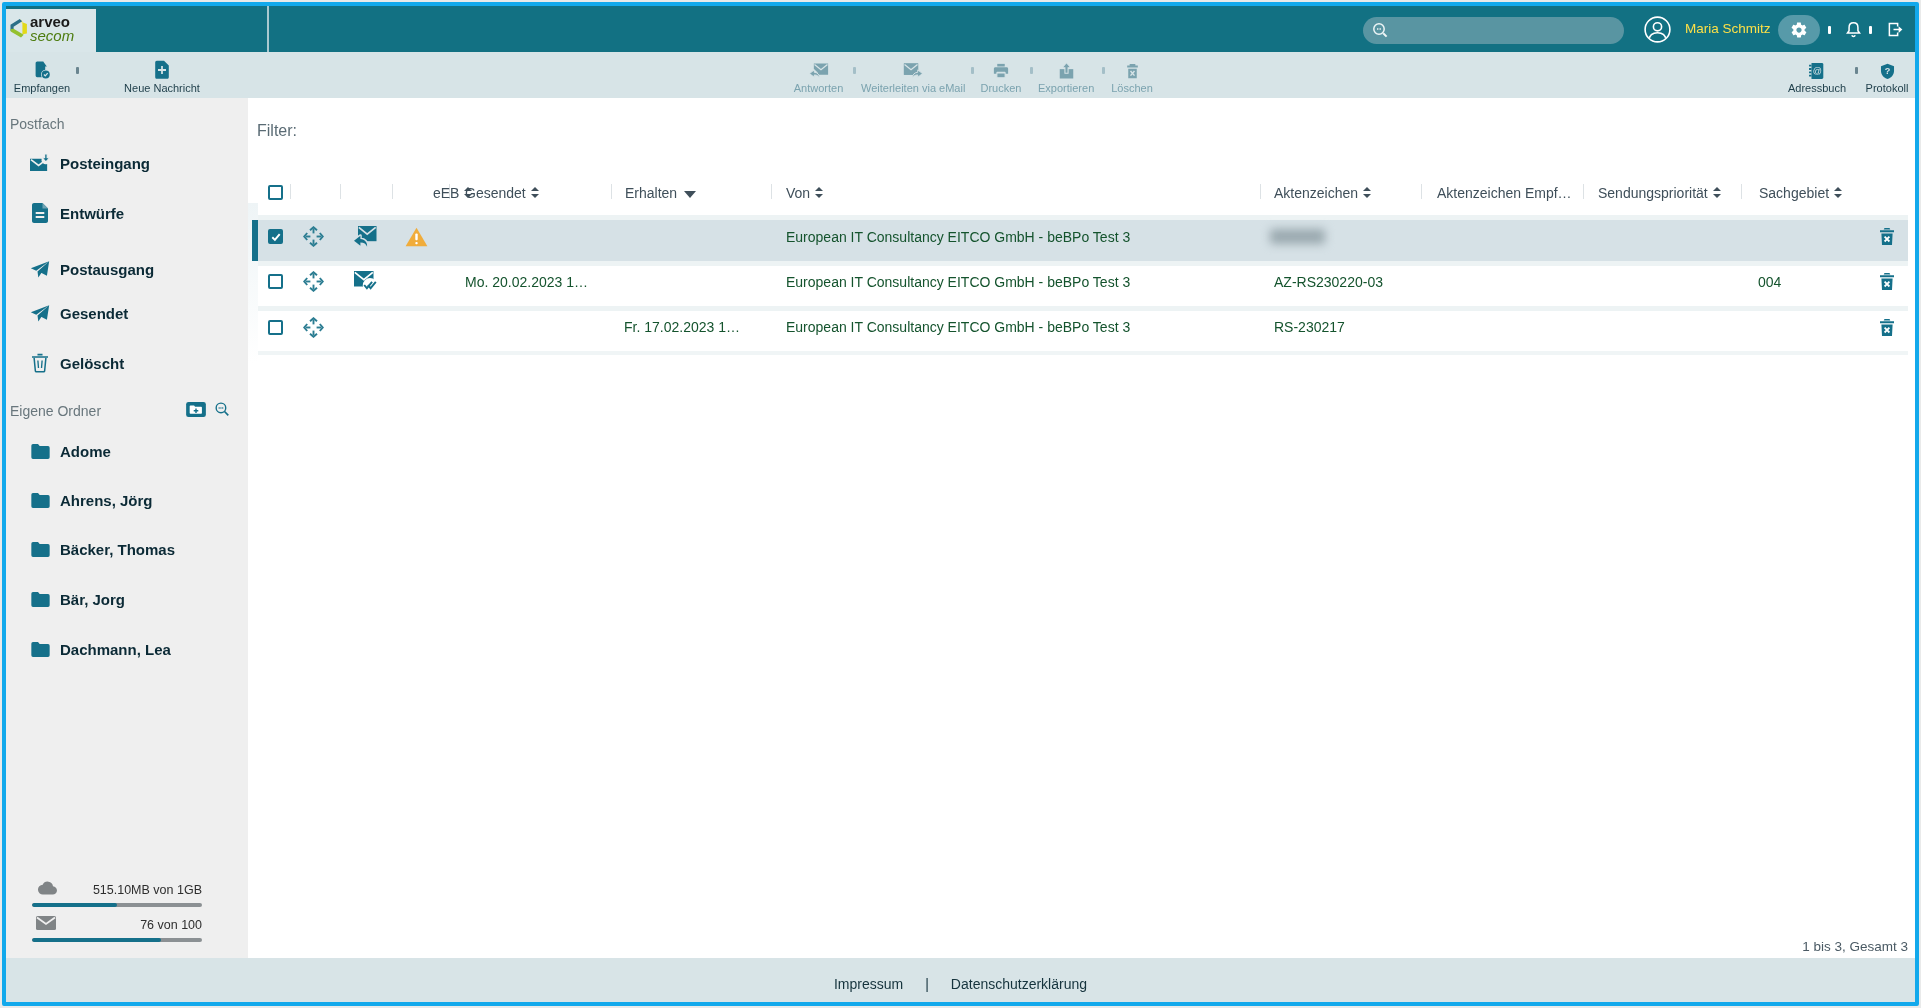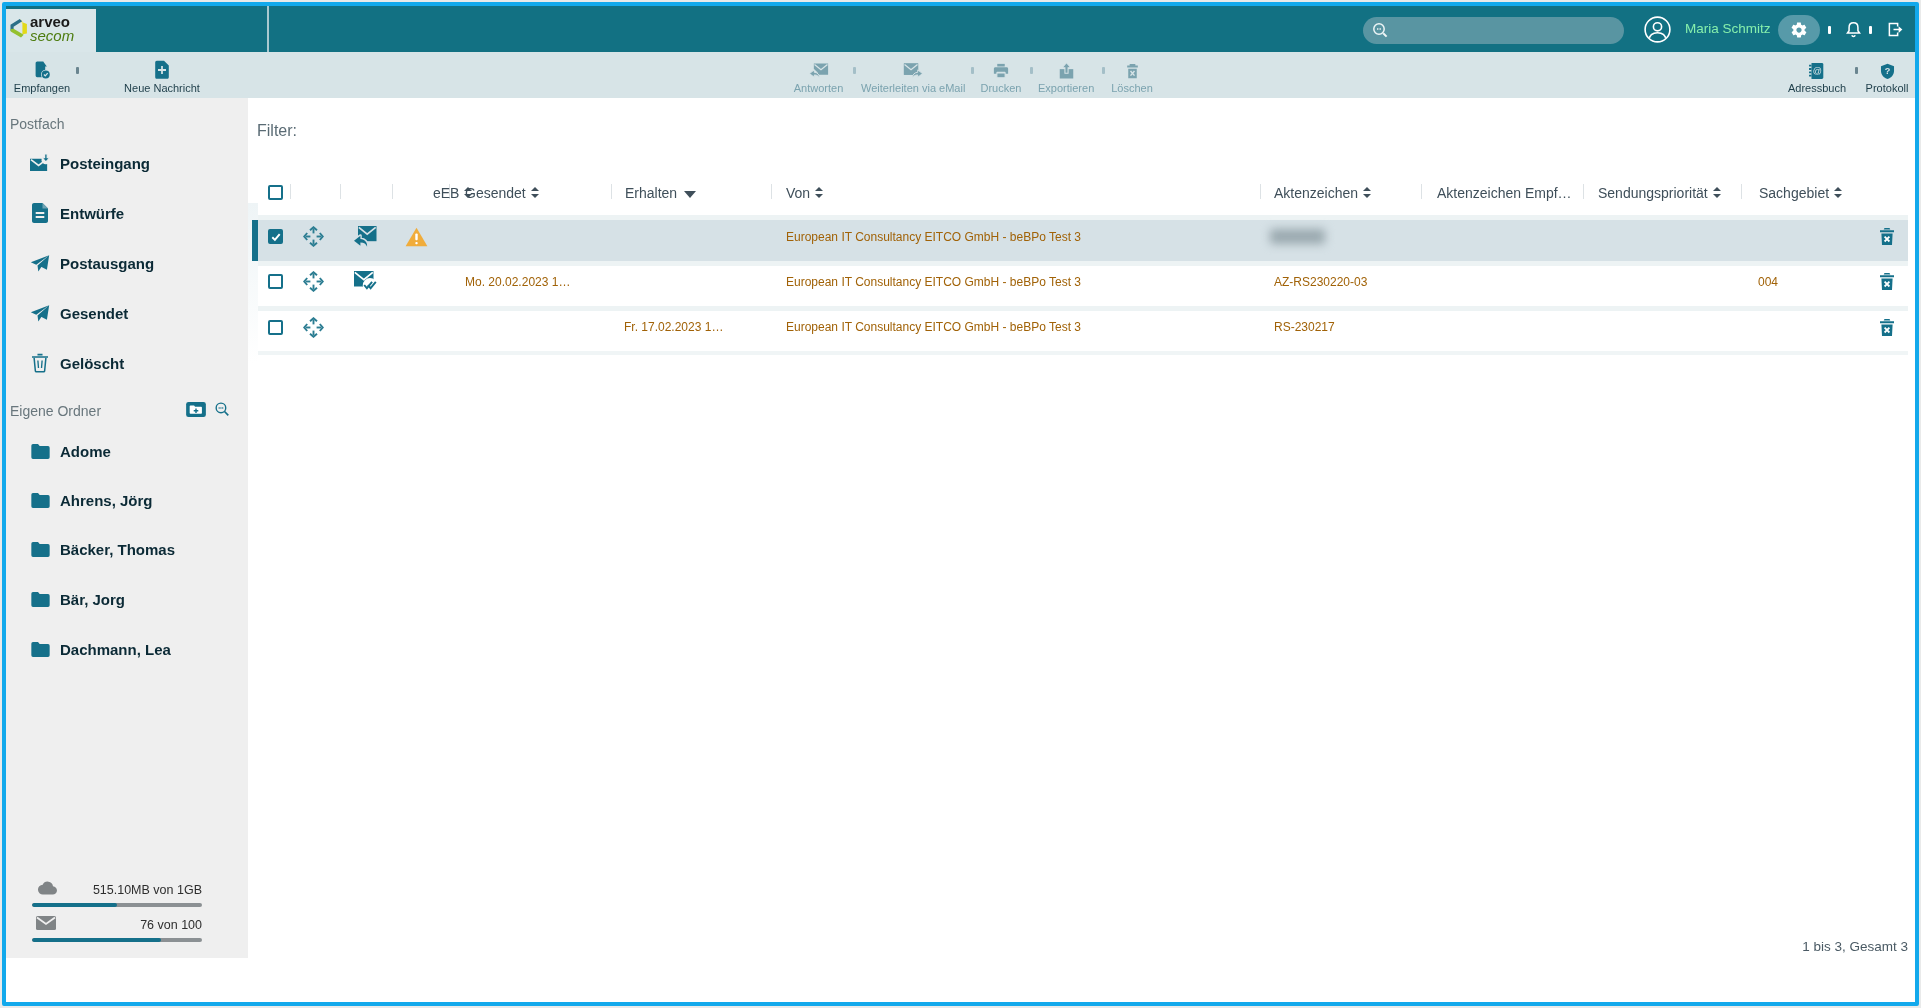--- a/index.html
+++ b/index.html
@@ -19,21 +19,21 @@
   .logotext .l2 { font-style:italic; font-size:15px; color:#4d7c0f; line-height:14px; }
   .tab { position:absolute; left:90px; top:0; width:171px; height:46px; background:#4f96a6;
      border-radius:0 0 10px 10px; color:#fff; font-weight:bold; font-size:14.5px;
      text-align:center; line-height:46px; }
   .tab span { display:inline-block; transform:scaleX(.715); transform-origin:center; letter-spacing:.4px;}
   .tabsep { position:absolute; left:261px; top:0; width:2px; height:46px; background:#cfe0e4; opacity:.8;}
   .search { position:absolute; left:1357px; top:11px; width:261px; height:27px; background:#5995a2;
      border-radius:14px; }
   .search svg { position:absolute; left:9px; top:5px; }
   .avatar { position:absolute; left:1638px; top:10px; }
-  .uname { position:absolute; left:1679px; top:15px; color:#86efac; font-size:13.5px; }
+  .uname { position:absolute; left:1679px; top:15px; color:#fde047; font-size:13.5px; }
   .gearpill { position:absolute; left:1772px; top:9px; width:42px; height:30px; border-radius:15px;
      background:#579aa9; }
   .gearpill svg { position:absolute; left:12px; top:6px; }
   .hsep { position:absolute; top:20px; width:3px; height:8px; background:#fff; border-radius:1px;}
   .bell { position:absolute; left:1838px; top:14px; }
   .logout { position:absolute; left:1880px; top:14px; }
 
   
   .toolbar { position:absolute; left:0; top:46px; width:1909px; height:46px; background:#d7e4e7; }
   .tbtn { position:absolute; top:4px; text-align:center; color:#1d3d49; font-size:11px; }
@@ -71,21 +71,21 @@
   .filterbox .dot { position:absolute; left:1041px; top:12px; width:3px; height:3px; background:#555; border-radius:50%;}
 
   
   .thead { position:absolute; left:0; top:70px; width:1666px; height:48px; font-size:14px; color:#3f4f5a; }
   .th { position:absolute; top:17px; white-space:nowrap; }
   .csep { position:absolute; top:16px; width:1px; height:15px; background:#dde2e5; }
   .row { position:absolute; left:10px; width:1650px; background:#fff; }
   .rbar { position:absolute; left:-6px; top:0; bottom:0; width:6px; background:#15708a; }
   .row.sel { background:#d6e1e6; }
   .cell { position:absolute; top:0; bottom:8px; display:flex; align-items:center; white-space:nowrap;
-      font-size:12px; color:#a16207; }
+      font-size:14px; color:#14532d; }
   .srt { display:inline-block; margin-left:5px; position:relative; width:8px; height:11px; }
   .srt i { position:absolute; left:0; width:0; height:0; border-left:4px solid transparent; border-right:4px solid transparent;}
   .srt i.up { top:0; border-bottom:4.5px solid #3f4f5a; }
   .srt i.dn { bottom:0; border-top:4.5px solid #3f4f5a; }
   .srtdn { display:inline-block; margin-left:7px; width:0; height:0;
      border-left:6.5px solid transparent; border-right:6.5px solid transparent; border-top:7.5px solid #3f4f5a; }
   .redact { display:inline-block; width:55px; height:15px; background:#9aa9af; border-radius:2px;
      filter:blur(5px); }
   .cbx { width:15px; height:15px; border:2px solid #15708a; border-radius:2px; background:#fff; position:relative;}
   .cbx.on { background:#15708a; }
@@ -270,21 +270,21 @@
     </div>
     <div class="sbitem" style="top:104px;">
       <i class="sic">
             <svg width="16" height="20" viewBox="0 0 16 20">
               <path fill="#15708a" d="M10.5 0 H2 C.9 0 0 .9 0 2 v16 c0 1.1.9 2 2 2 h12 c1.1 0 2-.9 2-2 V5.5 Z M12.3 15 H3.7 v-1.9 h8.6 Z M12.3 11 H3.7 V9.1 h8.6 Z" fill-rule="evenodd"></path>
               <path fill="#6fa3b3" d="M10.5 0 l5.5 5.5 h-5.5 Z"></path>
             </svg>
           </i>
       <span>Entwürfe</span>
     </div>
-    <div class="sbitem" style="top:154px;">
+    <div class="sbitem" style="top:160px;">
       <i class="sic">
             <svg width="21" height="19" viewBox="0 0 24 22">
               <path fill="#15708a" d="M23 1 L1 9.5 l6.5 3 Z M23 1 L9 13.5 l1 7 3-4.5 Z M23 1 l-9.7 14 7 3.5 Z"></path>
             </svg>
           </i>
       <span>Postausgang</span>
     </div>
     <div class="sbitem" style="top:204px;">
       <i class="sic">
             <svg width="21" height="19" viewBox="0 0 24 22">
@@ -527,15 +527,20 @@
             <svg width="14" height="17" viewBox="0 0 14 17">
               <path fill="#15708a" d="M0 2.3 h14 v1.9 H0 Z M4.5 0 h5 l.8 1.4 H3.7 Z M1.4 5.6 h11.2 l-.6 11.4 h-10 Z"></path>
               <path d="M4.6 8.7 l4.8 4.8 M9.4 8.7 l-4.8 4.8" stroke="#fff" stroke-width="1.8"></path>
             </svg>
           </div>
     </div>
 
     <div class="count">1 bis 3, Gesamt 3</div>
   </div>
 
+  <div class="footer">
+    <span>Impressum</span>
+        <span>|</span>
+        <span>Datenschutzerklärung</span>
+  </div>
 
 </div>
   </div>
 
 </body></html>

